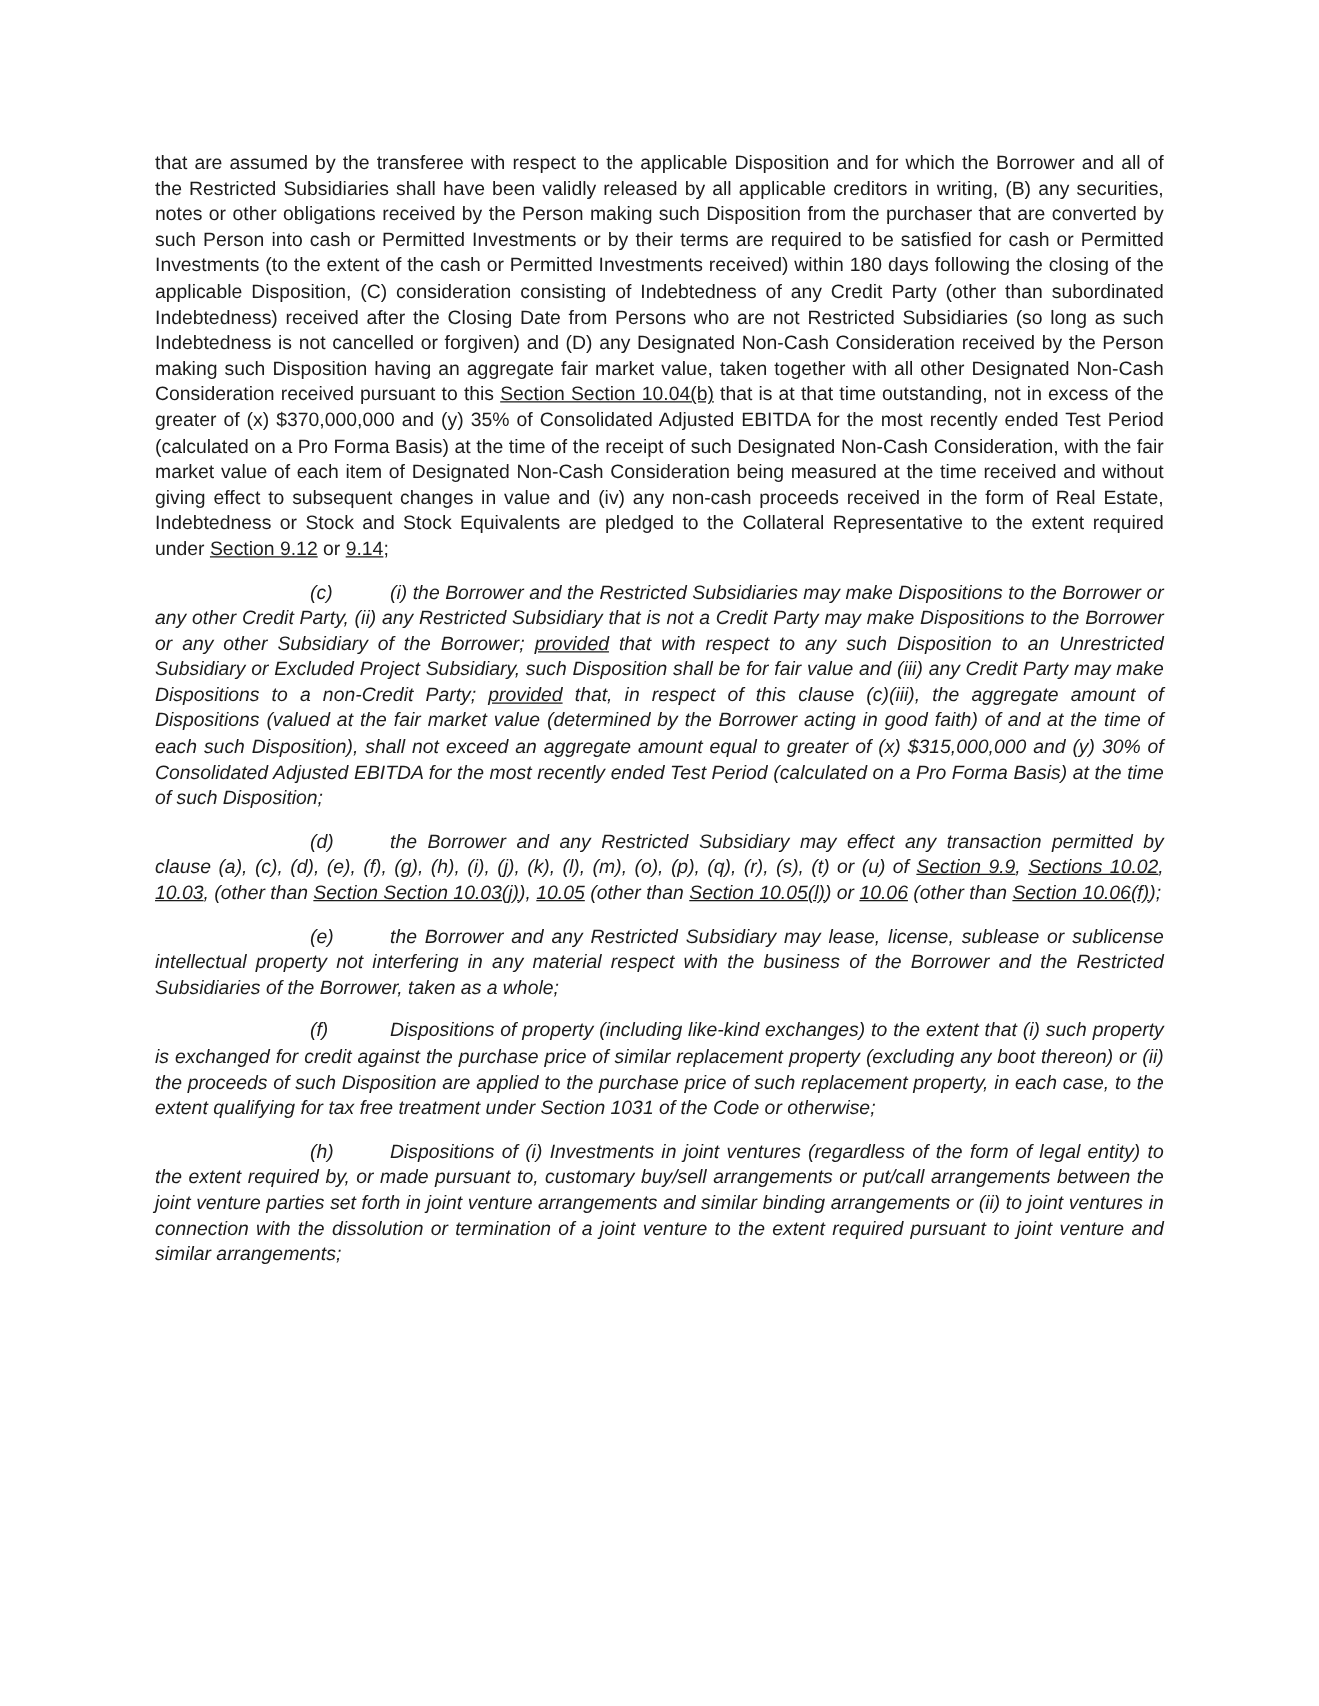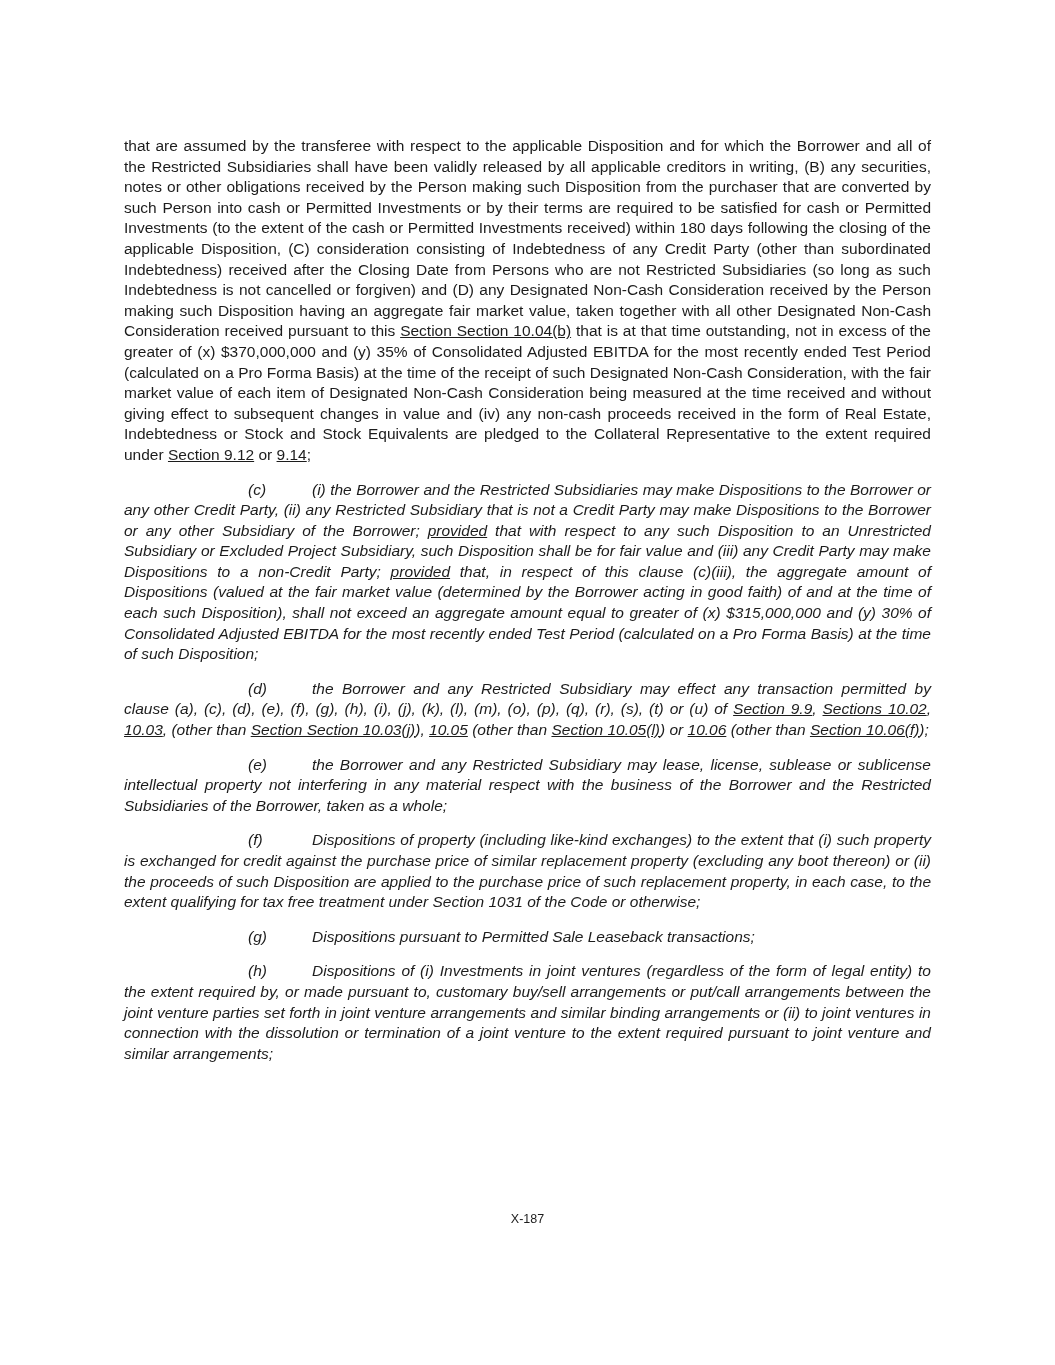--- a/index.html
+++ b/index.html
@@ -13,21 +13,21 @@
     overflow: hidden;
   }
   .page {
     position: absolute;
     inset: 0;
     background: #ffffff;
   }
   .doc-body {
     position: absolute;
     left: 124px;
-    top: 136px;
+    top: 121px;
     width: 807px;
     font-size: 15.5px;
     line-height: 20.6px;
     text-align: justify;
   }
   .para { margin-bottom: 14px; }
   .para.indented { text-indent: 124px; font-style: italic; }
   .clause-label {
     display: inline-block;
     width: 64px;
@@ -47,17 +47,15 @@
 </head>
 <body>
 
 <div class="page">
   <div class="doc-body" id="doc-body">
       <p class="para"><span>that are assumed by the transferee with respect to the applicable Disposition and for which the Borrower and all of the Restricted Subsidiaries shall have been validly released by all applicable creditors in writing, (B) any securities, notes or other obligations received by the Person making such Disposition from the purchaser that are converted by such Person into cash or Permitted Investments or by their terms are required to be satisfied for cash or Permitted Investments (to the extent of the cash or Permitted Investments received) within 180 days following the closing of the applicable Disposition, (C) consideration consisting of Indebtedness of any Credit Party (other than subordinated Indebtedness) received after the Closing Date from Persons who are not Restricted Subsidiaries (so long as such Indebtedness is not cancelled or forgiven) and (D) any Designated Non-Cash Consideration received by the Person making such Disposition having an aggregate fair market value, taken together with all other Designated Non-Cash Consideration received pursuant to this </span><span class="u">Section Section 10.04(b)</span><span> that is at that time outstanding, not in excess of the greater of (x) $370,000,000 and (y) 35% of Consolidated Adjusted EBITDA for the most recently ended Test Period (calculated on a Pro Forma Basis) at the time of the receipt of such Designated Non-Cash Consideration, with the fair market value of each item of Designated Non-Cash Consideration being measured at the time received and without giving effect to subsequent changes in value and (iv) any non-cash proceeds received in the form of Real Estate, Indebtedness or Stock and Stock Equivalents are pledged to the Collateral Representative to the extent required under </span><span class="u">Section 9.12</span><span> or </span><span class="u">9.14</span><span>;</span></p>
       <p class="para indented"><span class="clause-label">(c)</span><span>(i) the Borrower and the Restricted Subsidiaries may make Dispositions to the Borrower or any other Credit Party, (ii) any Restricted Subsidiary that is not a Credit Party may make Dispositions to the Borrower or any other Subsidiary of the Borrower; </span><span class="u">provided</span><span> that with respect to any such Disposition to an Unrestricted Subsidiary or Excluded Project Subsidiary, such Disposition shall be for fair value and (iii) any Credit Party may make Dispositions to a non-Credit Party; </span><span class="u">provided</span><span> that, in respect of this clause (c)(iii), the aggregate amount of Dispositions (valued at the fair market value (determined by the Borrower acting in good faith) of and at the time of each such Disposition), shall not exceed an aggregate amount equal to greater of (x) $315,000,000 and (y) 30% of Consolidated Adjusted EBITDA for the most recently ended Test Period (calculated on a Pro Forma Basis) at the time of such Disposition;</span></p>
       <p class="para indented"><span class="clause-label">(d)</span><span>the Borrower and any Restricted Subsidiary may effect any transaction permitted by clause (a), (c), (d), (e), (f), (g), (h), (i), (j), (k), (l), (m), (o), (p), (q), (r), (s), (t) or (u) of </span><span class="u">Section 9.9</span><span>, </span><span class="u">Sections 10.02</span><span>, </span><span class="u">10.03</span><span>, (other than </span><span class="u">Section Section 10.03(j)</span><span>), </span><span class="u">10.05</span><span> (other than </span><span class="u">Section 10.05(l)</span><span>) or </span><span class="u">10.06</span><span> (other than </span><span class="u">Section 10.06(f)</span><span>);</span></p>
       <p class="para indented"><span class="clause-label">(e)</span><span>the Borrower and any Restricted Subsidiary may lease, license, sublease or sublicense intellectual property not interfering in any material respect with the business of the Borrower and the Restricted Subsidiaries of the Borrower, taken as a whole;</span></p>
       <p class="para indented"><span class="clause-label">(f)</span><span>Dispositions of property (including like-kind exchanges) to the extent that (i) such property is exchanged for credit against the purchase price of similar replacement property (excluding any boot thereon) or (ii) the proceeds of such Disposition are applied to the purchase price of such replacement property, in each case, to the extent qualifying for tax free treatment under Section 1031 of the Code or otherwise;</span></p>
-      <p class="para indented"><span class="clause-label">(g)</span><span>Dispositions pursuant to Permitted Sale Leaseback transactions;</span></p>
       <p class="para indented"><span class="clause-label">(h)</span><span>Dispositions of (i) Investments in joint ventures (regardless of the form of legal entity) to the extent required by, or made pursuant to, customary buy/sell arrangements or put/call arrangements between the joint venture parties set forth in joint venture arrangements and similar binding arrangements or (ii) to joint ventures in connection with the dissolution or termination of a joint venture to the extent required pursuant to joint venture and similar arrangements;</span></p>
     </div>
-  <div class="footer">X-187</div>
 </div>
 
 </body></html>

